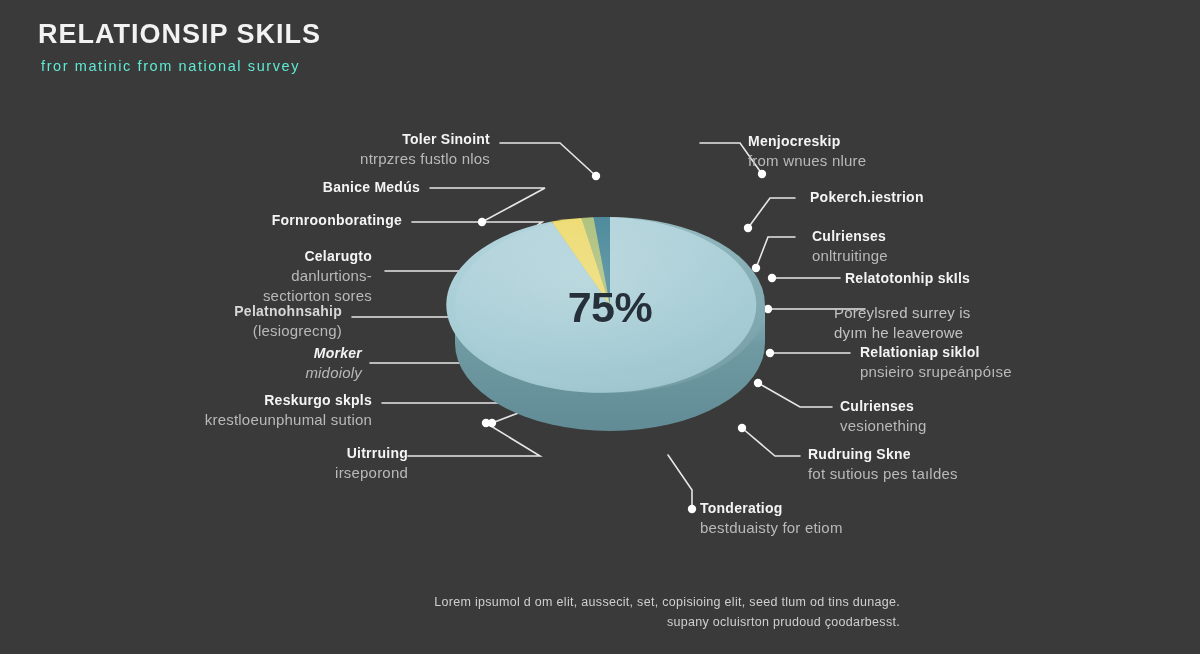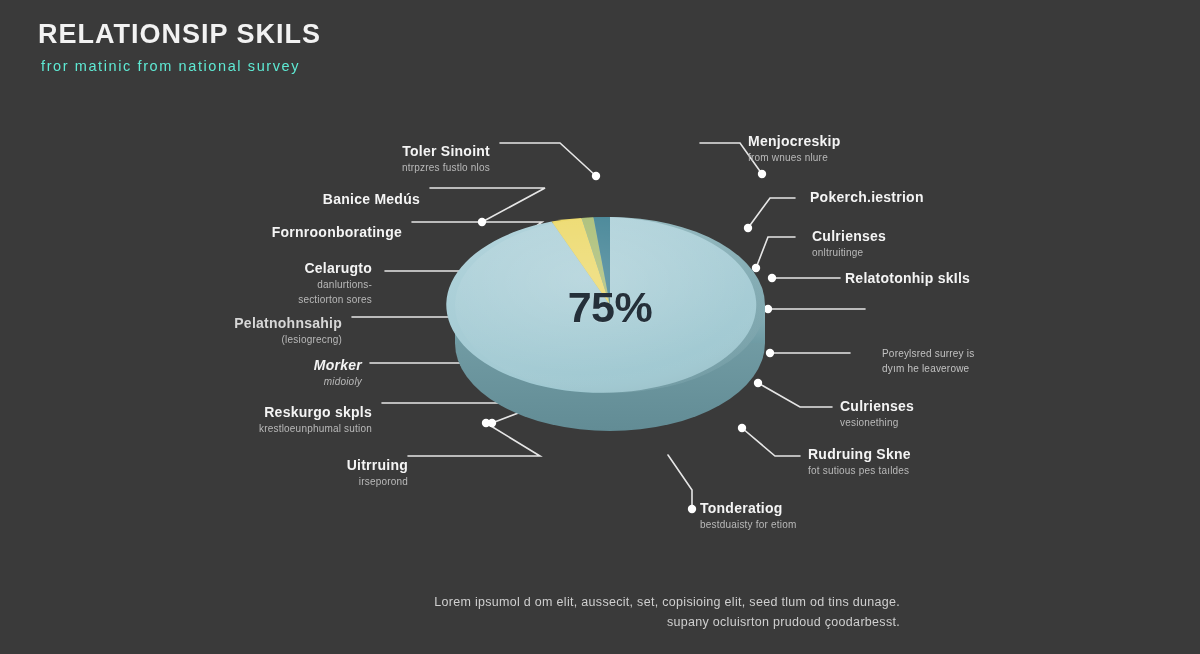--- a/index.html
+++ b/index.html
@@ -43,24 +43,24 @@
     text-shadow:0 1px 1px rgba(255,255,255,.18);
   }
 
   
   .callout{position:absolute;line-height:1.15;}
   .callout .c-title{
     font-size:14px;font-weight:700;color:#f4f4f4;
     letter-spacing:.25px;white-space:nowrap;
   }
   .callout .c-sub{
-    font-size:10px;font-weight:400;color:#b9b9b9;
+    font-size:15px;font-weight:400;color:#b9b9b9;
     letter-spacing:.2px;margin-top:3px;white-space:nowrap;
   }
-  .callout.left{text-align:right;margin-top:12px;}
+  .callout.left{text-align:right;}
   .callout.right{text-align:left;}
   .callout.center{text-align:left;}
 
   
   .callout.muted .c-title{color:#d7d7d7;font-weight:700;}
   .callout.sub-only .c-sub{color:#c2c2c2;}
 
   
   #footer-note{
     position:absolute;left:0;top:592px;width:1200px;
@@ -218,25 +218,29 @@
 
   <div class="callout right" style="left:812px;top:228px;">
     <div class="c-title">Culrienses</div>
     <div class="c-sub">onltruitinge</div>
   </div>
 
   <div class="callout right" style="left:845px;top:270px;">
     <div class="c-title">Relatotonhip skIls</div>
   </div>
 
-  <div class="callout right sub-only" style="left:882px;top:301px;margin-top:44px;">
+  <div class="callout right sub-only" style="left:834px;top:301px;">
     <div class="c-sub">Poreylsred surrey is</div>
     <div class="c-sub">dyım he leaverowe</div>
   </div>
 
+  <div class="callout right" style="left:860px;top:344px;">
+    <div class="c-title">Relationiap siklol</div>
+    <div class="c-sub">pnsieiro srupeánpóıse</div>
+  </div>
 
   <div class="callout right" style="left:840px;top:398px;">
     <div class="c-title">Culrienses</div>
     <div class="c-sub">vesionething</div>
   </div>
 
   <div class="callout right" style="left:808px;top:446px;">
     <div class="c-title">Rudruing Skne</div>
     <div class="c-sub">fot sutious pes taıldes</div>
   </div>

